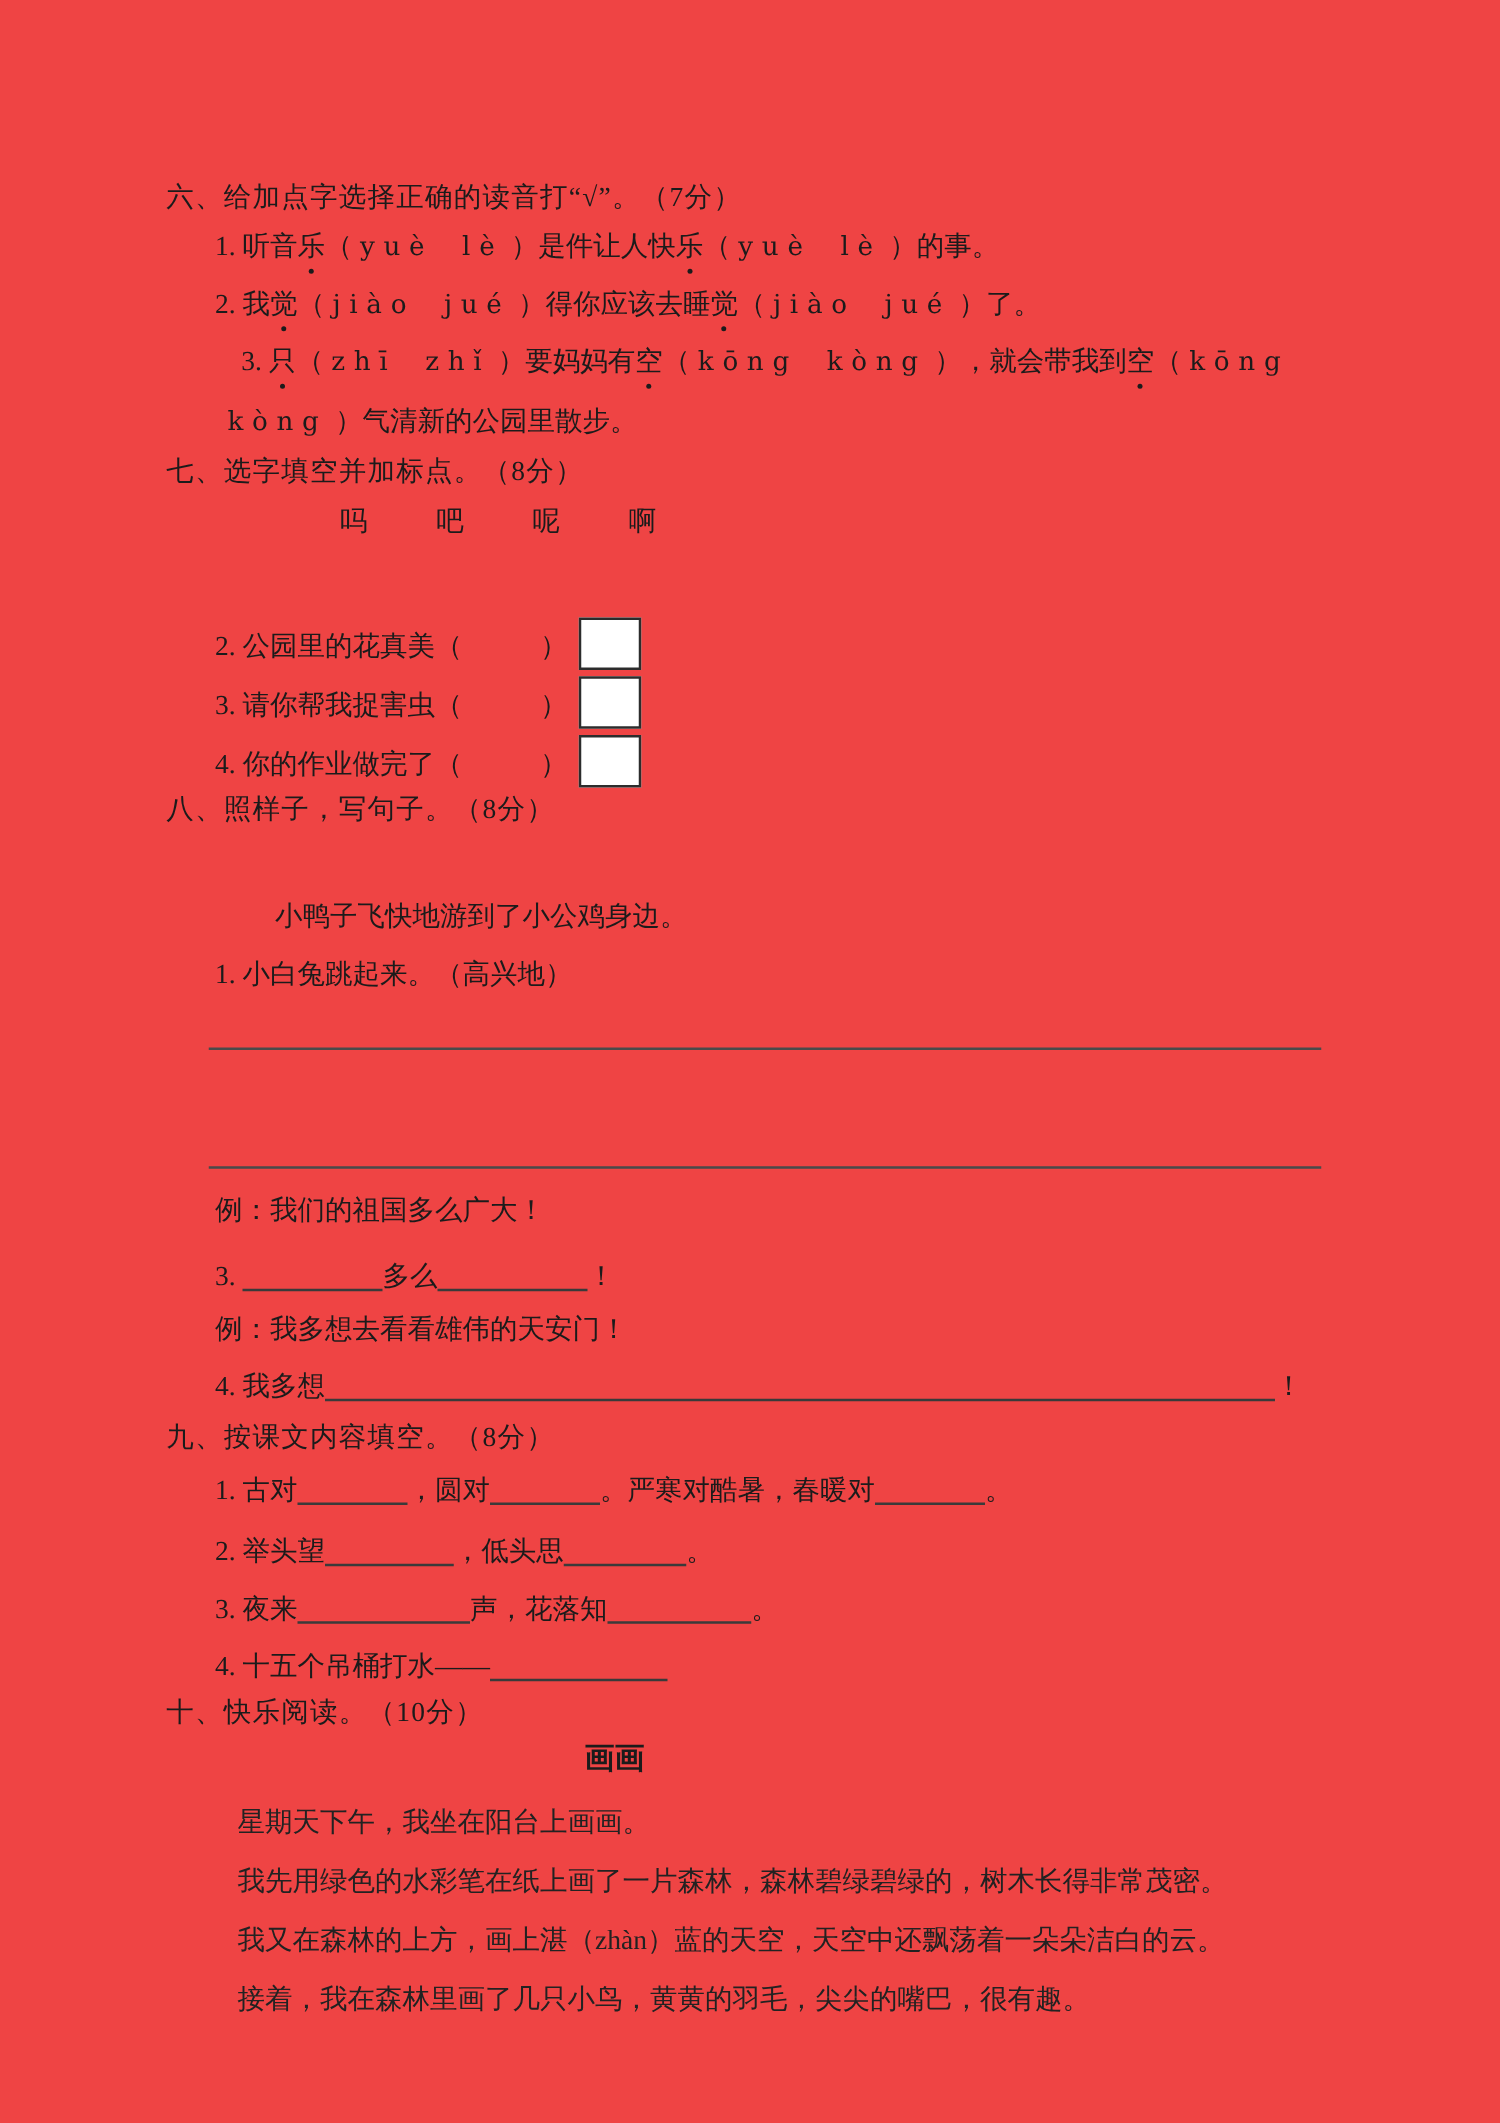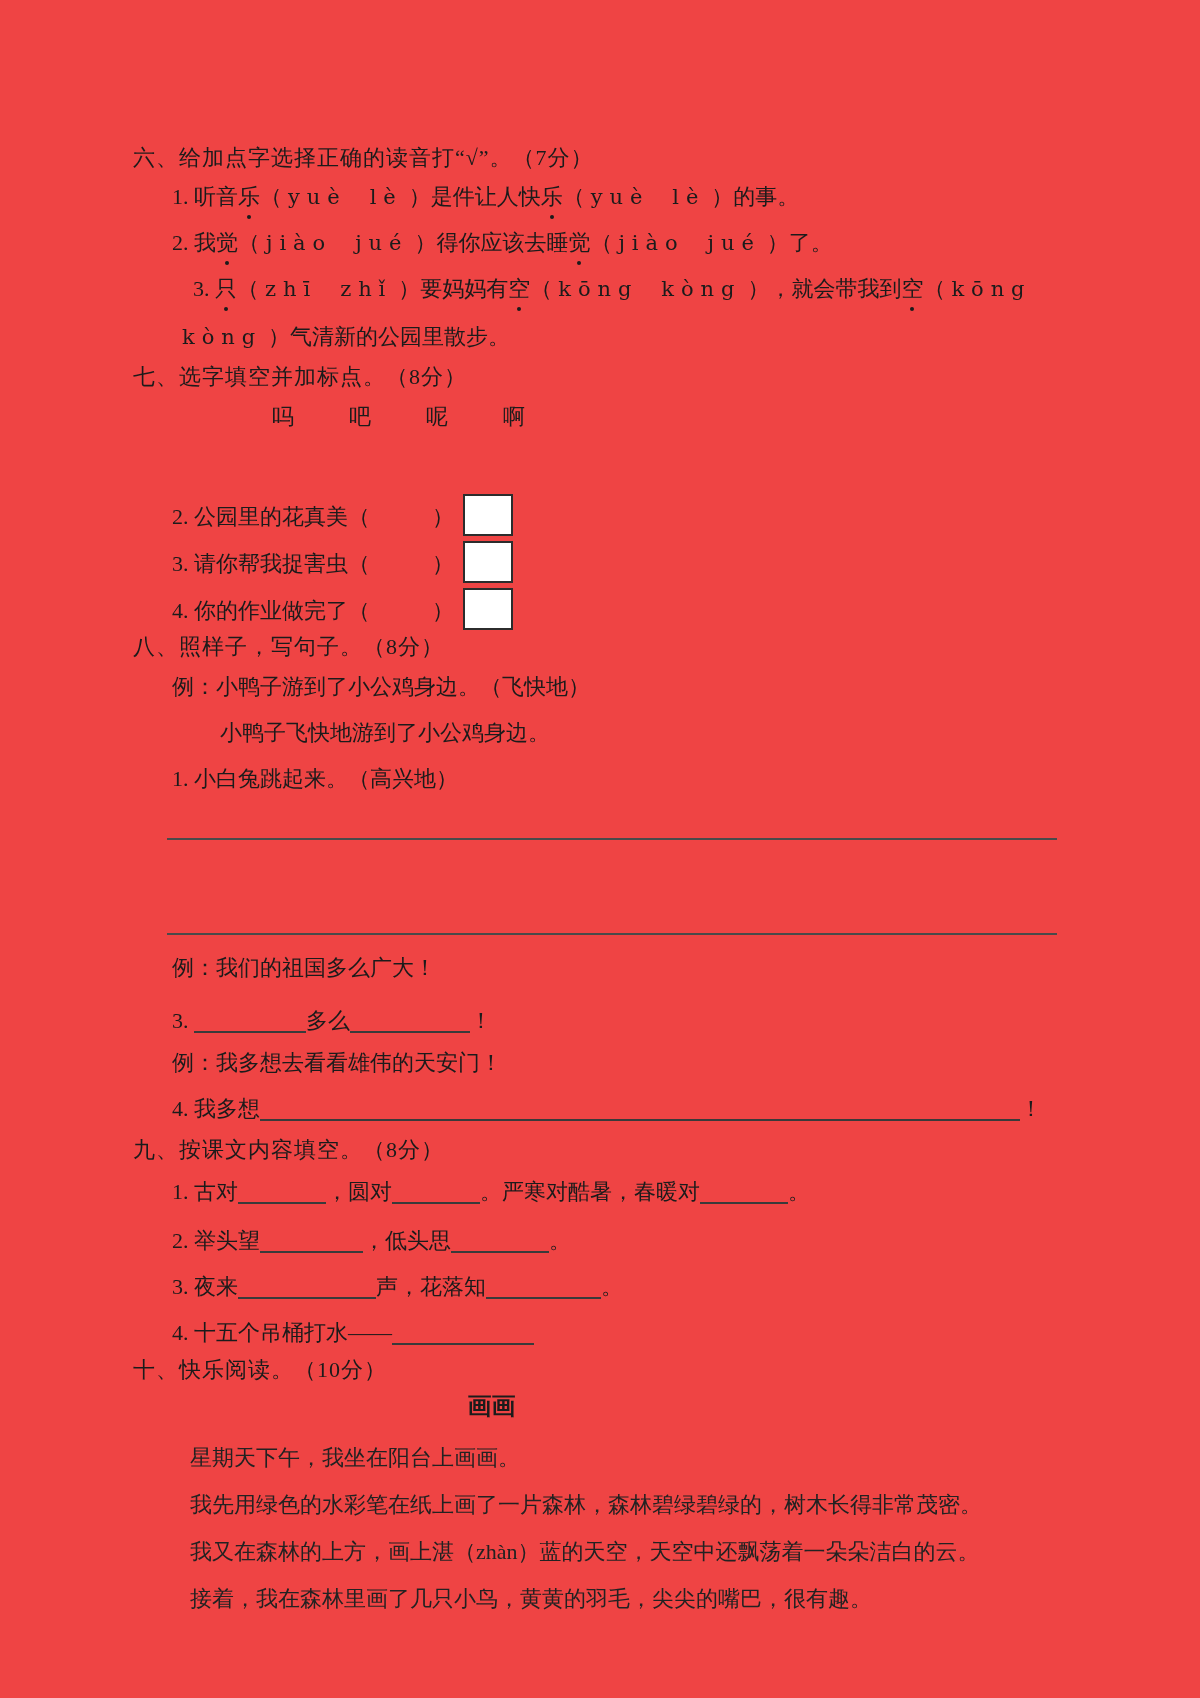--- a/index.html
+++ b/index.html
@@ -77,21 +77,20 @@
   <div class="line" style="left:168px;top:274px;margin-left:25px;"><span>3. </span><span class="dotted">只</span><span>（</span><span class="pinyin">zhī zhǐ</span><span>）要妈妈有</span><span class="dotted">空</span><span>（</span><span class="pinyin">kōng kòng</span><span>），就会带我到</span><span class="dotted">空</span><span>（</span><span class="pinyin">kōng</span></div>
   <div class="line" style="left:176px;top:322px;"><span class="pinyin">kòng</span><span>）气清新的公园里散步。</span></div>
 
   <div class="line heading" style="left:133px;top:362px;">七、选字填空并加标点。（8分）</div>
   <div class="line" style="left:272px;top:402px;"><span>吗</span><span class="gap" style="width: 55px;"></span><span>吧</span><span class="gap" style="width: 55px;"></span><span>呢</span><span class="gap" style="width: 55px;"></span><span>啊</span></div>
   <div class="line" style="left:172px;top:494px;"><span>2. 公园里的花真美（</span><span class="gap" style="width: 62px;"></span><span>）</span><span class="ansbox"></span></div>
   <div class="line" style="left:172px;top:541px;"><span>3. 请你帮我捉害虫（</span><span class="gap" style="width: 62px;"></span><span>）</span><span class="ansbox"></span></div>
   <div class="line" style="left:172px;top:588px;"><span>4. 你的作业做完了（</span><span class="gap" style="width: 62px;"></span><span>）</span><span class="ansbox"></span></div>
 
   <div class="line heading" style="left:133px;top:632px;">八、照样子，写句子。（8分）</div>
-  <div class="line" style="left:172px;top:672px;">例：小鸭子游到了小公鸡身边。（飞快地）</div>
   <div class="line" style="left:220px;top:718px;">小鸭子飞快地游到了小公鸡身边。</div>
   <div class="line" style="left:172px;top:764px;">1. 小白兔跳起来。（高兴地）</div>
   <div class="rule" style="left:167px;top:838px;width:890px;"></div>
   <div class="rule" style="left:167px;top:933px;width:890px;"></div>
   <div class="line" style="left:172px;top:953px;">例：我们的祖国多么广大！</div>
   <div class="line" style="left:172px;top:1006px;"><span>3. </span><span class="blank" style="width: 112px;"></span><span>多么</span><span class="blank" style="width: 120px;"></span><span>！</span></div>
   <div class="line" style="left:172px;top:1048px;">例：我多想去看看雄伟的天安门！</div>
   <div class="line" style="left:172px;top:1094px;"><span>4. 我多想</span><span class="blank" style="width: 760px;"></span><span>！</span></div>
 
   <div class="line heading" style="left:133px;top:1135px;">九、按课文内容填空。（8分）</div>

